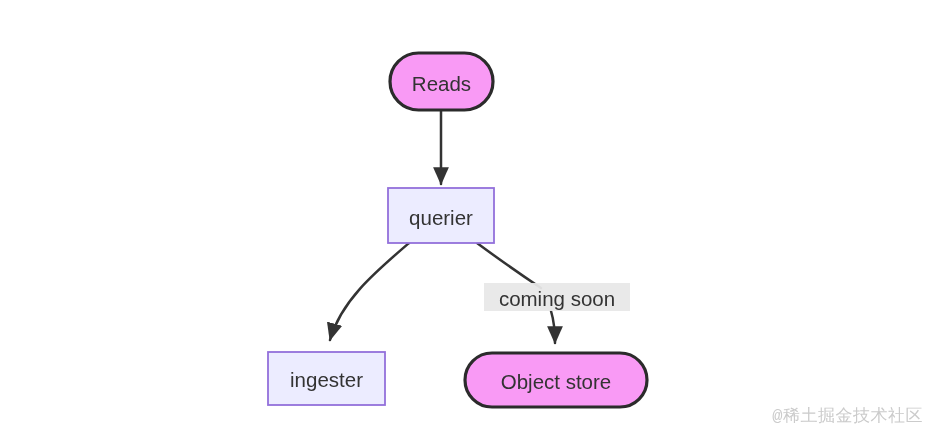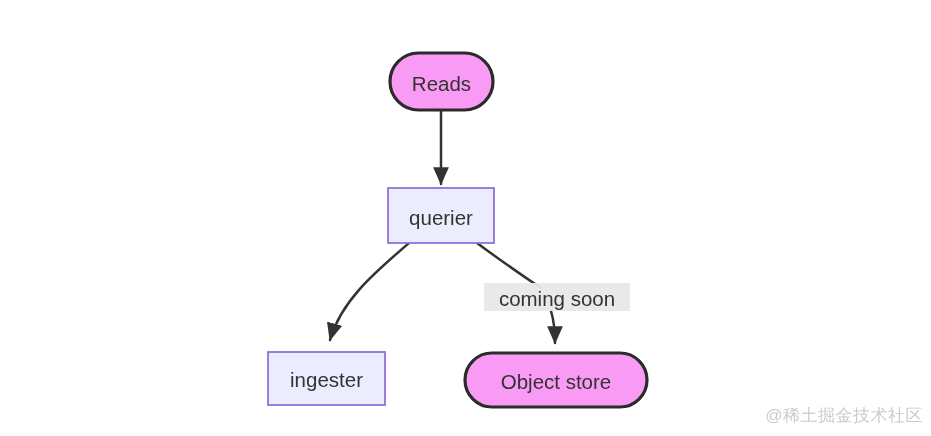--- a/index.html
+++ b/index.html
@@ -49,21 +49,21 @@
     fill: #333333;
     text-anchor: middle;
     dominant-baseline: central;
   }
   .watermark {
     position: absolute;
     right: 8px;
     bottom: 9px;
     font-size: 17px;
     color: #cbcbcb;
-    font-family: Liberation Sans, sans-serif;
+    font-family: Liberation Mono, monospace;
     letter-spacing: 0.5px;
     user-select: none;
   }
 </style>
 </head>
 <body>
 
 <div class="stage">
   <svg width="931" height="436" viewBox="0 0 931 436">
     <defs>

